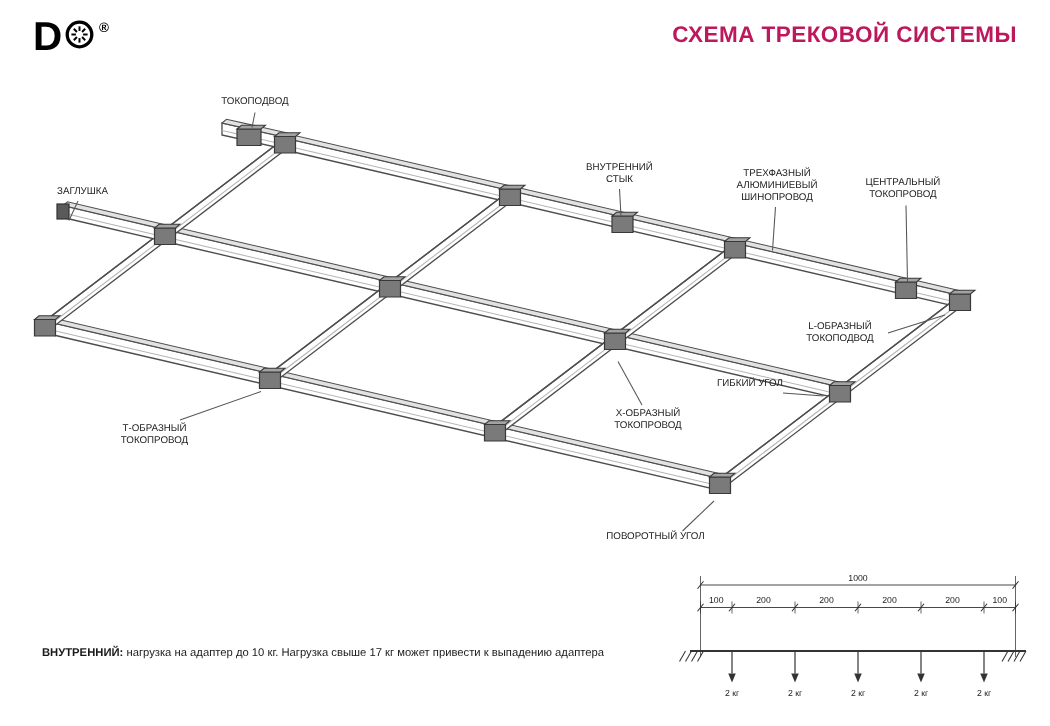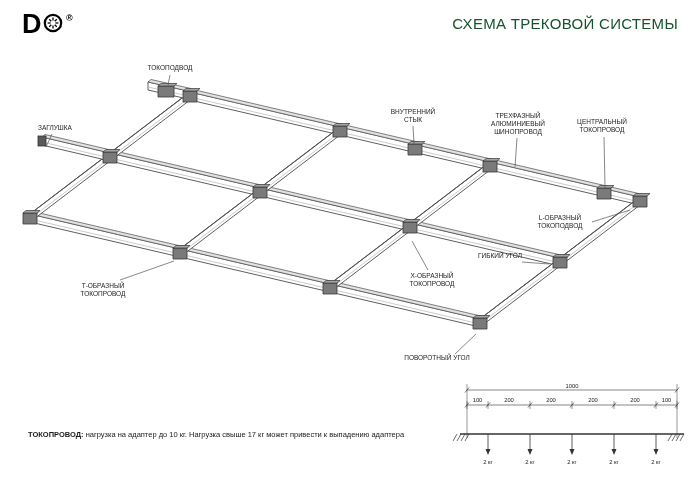--- a/index.html
+++ b/index.html
@@ -5,22 +5,22 @@
   html,body{margin:0;padding:0;background:#fff;}
   .page{
     position:relative;width:700px;height:484px;background:#ffffff;overflow:hidden;
     font-family:"Liberation Sans",sans-serif;color:#1a1a1a;
   }
   
   .logo{position:absolute;left:22px;top:8px;display:flex;align-items:center;
         font-weight:bold;font-size:27px;letter-spacing:-0.5px;color:#000;}
   .logo .oicon{margin:2px 1px 0 1px;}
   .logo sup{font-size:9px;font-weight:bold;align-self:flex-start;margin-top:5px;margin-left:1px;}
-  .title{position:absolute;right:22px;top:15px;font-size:15px;font-weight:normal;
-         color:#14532d;letter-spacing:0.3px;}
+  .title{position:absolute;right:22px;top:15px;font-size:15px;font-weight:bold;
+         color:#be185d;letter-spacing:0.3px;}
   
   #labels{position:absolute;inset:0;pointer-events:none;}
   .part-label{position:absolute;font-size:6.5px;line-height:1.25;text-align:center;
               color:#222;transform:translateX(-50%);text-transform:uppercase;}
   
   .note{position:absolute;left:28px;top:430px;font-size:7.5px;color:#1a1a1a;white-space:nowrap;}
   .note b{font-weight:bold;}
   svg.main{position:absolute;left:0;top:0;}
   svg.load{position:absolute;left:452px;top:378px;}
 </style>
@@ -176,21 +176,21 @@
       <div class="part-label" style="left: 518px; top: 112px; width: 64px;">ТРЕХФАЗНЫЙ АЛЮМИНИЕВЫЙ ШИНОПРОВОД</div>
       <div class="part-label" style="left: 602px; top: 118px; width: 62px;">ЦЕНТРАЛЬНЫЙ ТОКОПРОВОД</div>
       <div class="part-label" style="left: 560px; top: 214px; width: 62px;">L-ОБРАЗНЫЙ ТОКОПОДВОД</div>
       <div class="part-label" style="left: 500px; top: 252px; width: 44px;">ГИБКИЙ УГОЛ</div>
       <div class="part-label" style="left: 103px; top: 282px; width: 62px;">Т-ОБРАЗНЫЙ ТОКОПРОВОД</div>
       <div class="part-label" style="left: 432px; top: 272px; width: 62px;">Х-ОБРАЗНЫЙ ТОКОПРОВОД</div>
       <div class="part-label" style="left: 437px; top: 354px; width: 100px;">ПОВОРОТНЫЙ УГОЛ</div>
     </div>
 
   <div class="note">
-    <b>ТОКОПРОВОД:</b>
+    <b>ВНУТРЕННИЙ:</b>
     <span>нагрузка на адаптер до 10 кг. Нагрузка свыше 17 кг может привести к выпадению адаптера</span>
   </div>
 
   <svg class="load" width="240" height="102" viewBox="0 0 240 102">
       <line x1="15" y1="6" x2="15" y2="60" stroke="#333333" stroke-width="0.5"></line>
       <line x1="225" y1="6" x2="225" y2="60" stroke="#333333" stroke-width="0.5"></line>
       <line x1="15" y1="12" x2="225" y2="12" stroke="#333333" stroke-width="0.6"></line>
       <line x1="13" y1="14.5" x2="17" y2="9.5" stroke="#333333" stroke-width="0.7"></line>
       <line x1="223" y1="14.5" x2="227" y2="9.5" stroke="#333333" stroke-width="0.7"></line>
       <text x="120" y="9.5" text-anchor="middle" font-size="5.8" font-family="Liberation Sans, sans-serif" fill="#222">1000</text>

